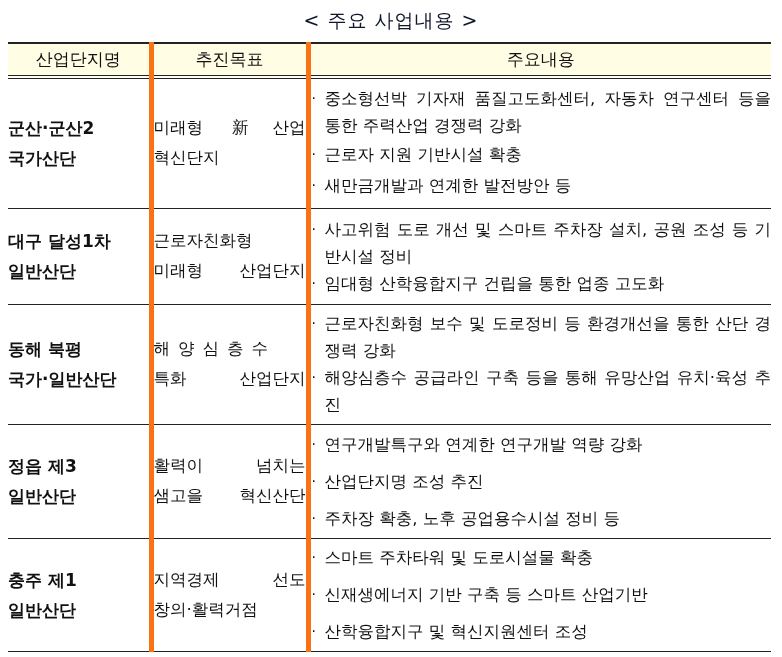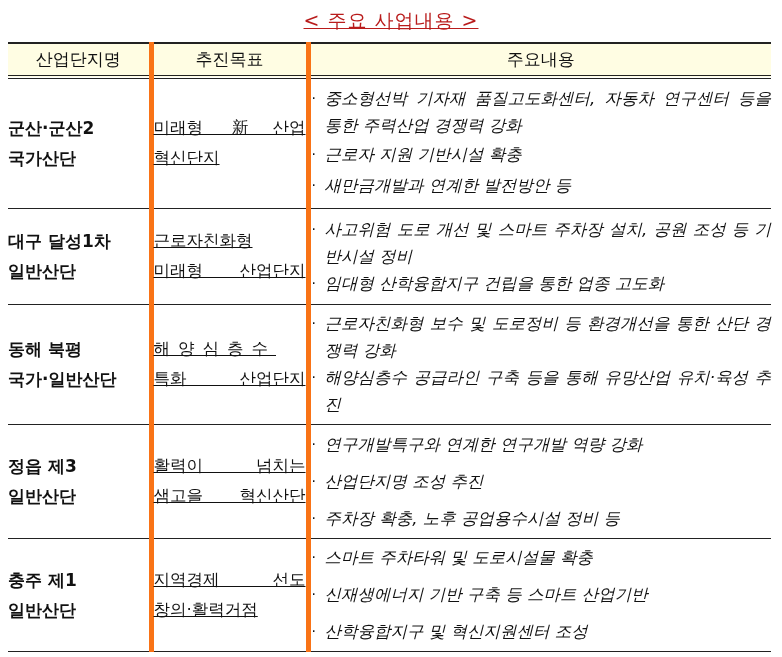--- a/index.html
+++ b/index.html
@@ -2,21 +2,21 @@
 <html><head>
 <meta charset="utf-8">
 <style>
   html, body { margin: 0; padding: 0; background: #ffffff; }
   body {
     width: 782px; height: 657px; position: relative; overflow: hidden;
     font-family: "DejaVu Sans", sans-serif; color: #111;
   }
   .title {
     position: absolute; top: 8px; left: 0; width: 782px; text-align: center;
-    font-size: 19px; letter-spacing: 1px; color: #b91c1c; text-decoration: underline;
+    font-size: 19px; letter-spacing: 1px; color: #0f172a;
   }
   table.main {
     position: absolute; left: 8px; top: 42px; width: 763px;
     border-collapse: collapse; table-layout: fixed;
   }
   table.main th, table.main td {
     border-left: 5px solid #f97316; border-right: 1px solid #222;
     padding: 0; vertical-align: middle;
   }
   table.main th:first-child, table.main td:first-child { border-left: none; }
@@ -25,33 +25,33 @@
   thead th {
     font-weight: normal; font-size: 17px; text-align: center;
     border-top: 2px solid #222; border-bottom: 4px double #222;
   }
   tbody td { border-bottom: 1.5px solid #222; }
   td.name {
     font-weight: bold; font-size: 17px; line-height: 30px;
   }
   td.goal {
     font-size: 16.5px; line-height: 30px; padding-left: 8px; padding-right: 6px;
-    text-align: justify; text-align-last: justify; text-decoration: underline;
+    text-align: justify; text-align-last: justify;
   }
   td.goal .line { display: block; }
   td.content { padding: 2px 6px 2px 8px; }
   ul.items { list-style: none; margin: 0; padding: 0; }
   ul.items li {
     position: relative; padding-left: 14px; font-size: 16.5px; line-height: 27px;
     text-align: justify;
   }
   ul.items li .bullet {
     position: absolute; left: 1px; top: 0; font-size: 14px;
   }
-  ul.items li .txt { display: block; font-style: italic; }
+  ul.items li .txt { display: block; }
   tr.r1 { height: 131px; }
   tr.r2 { height: 96px; }
   tr.r3 { height: 120px; }
   tr.r4 { height: 114px; }
   tr.r5 { height: 113px; }
   tr.r4 ul.items li, tr.r5 ul.items li { line-height: 37px; }
   tr.r1 ul.items li.single { line-height: 31px; }
 </style>
 </head>
 <body>

